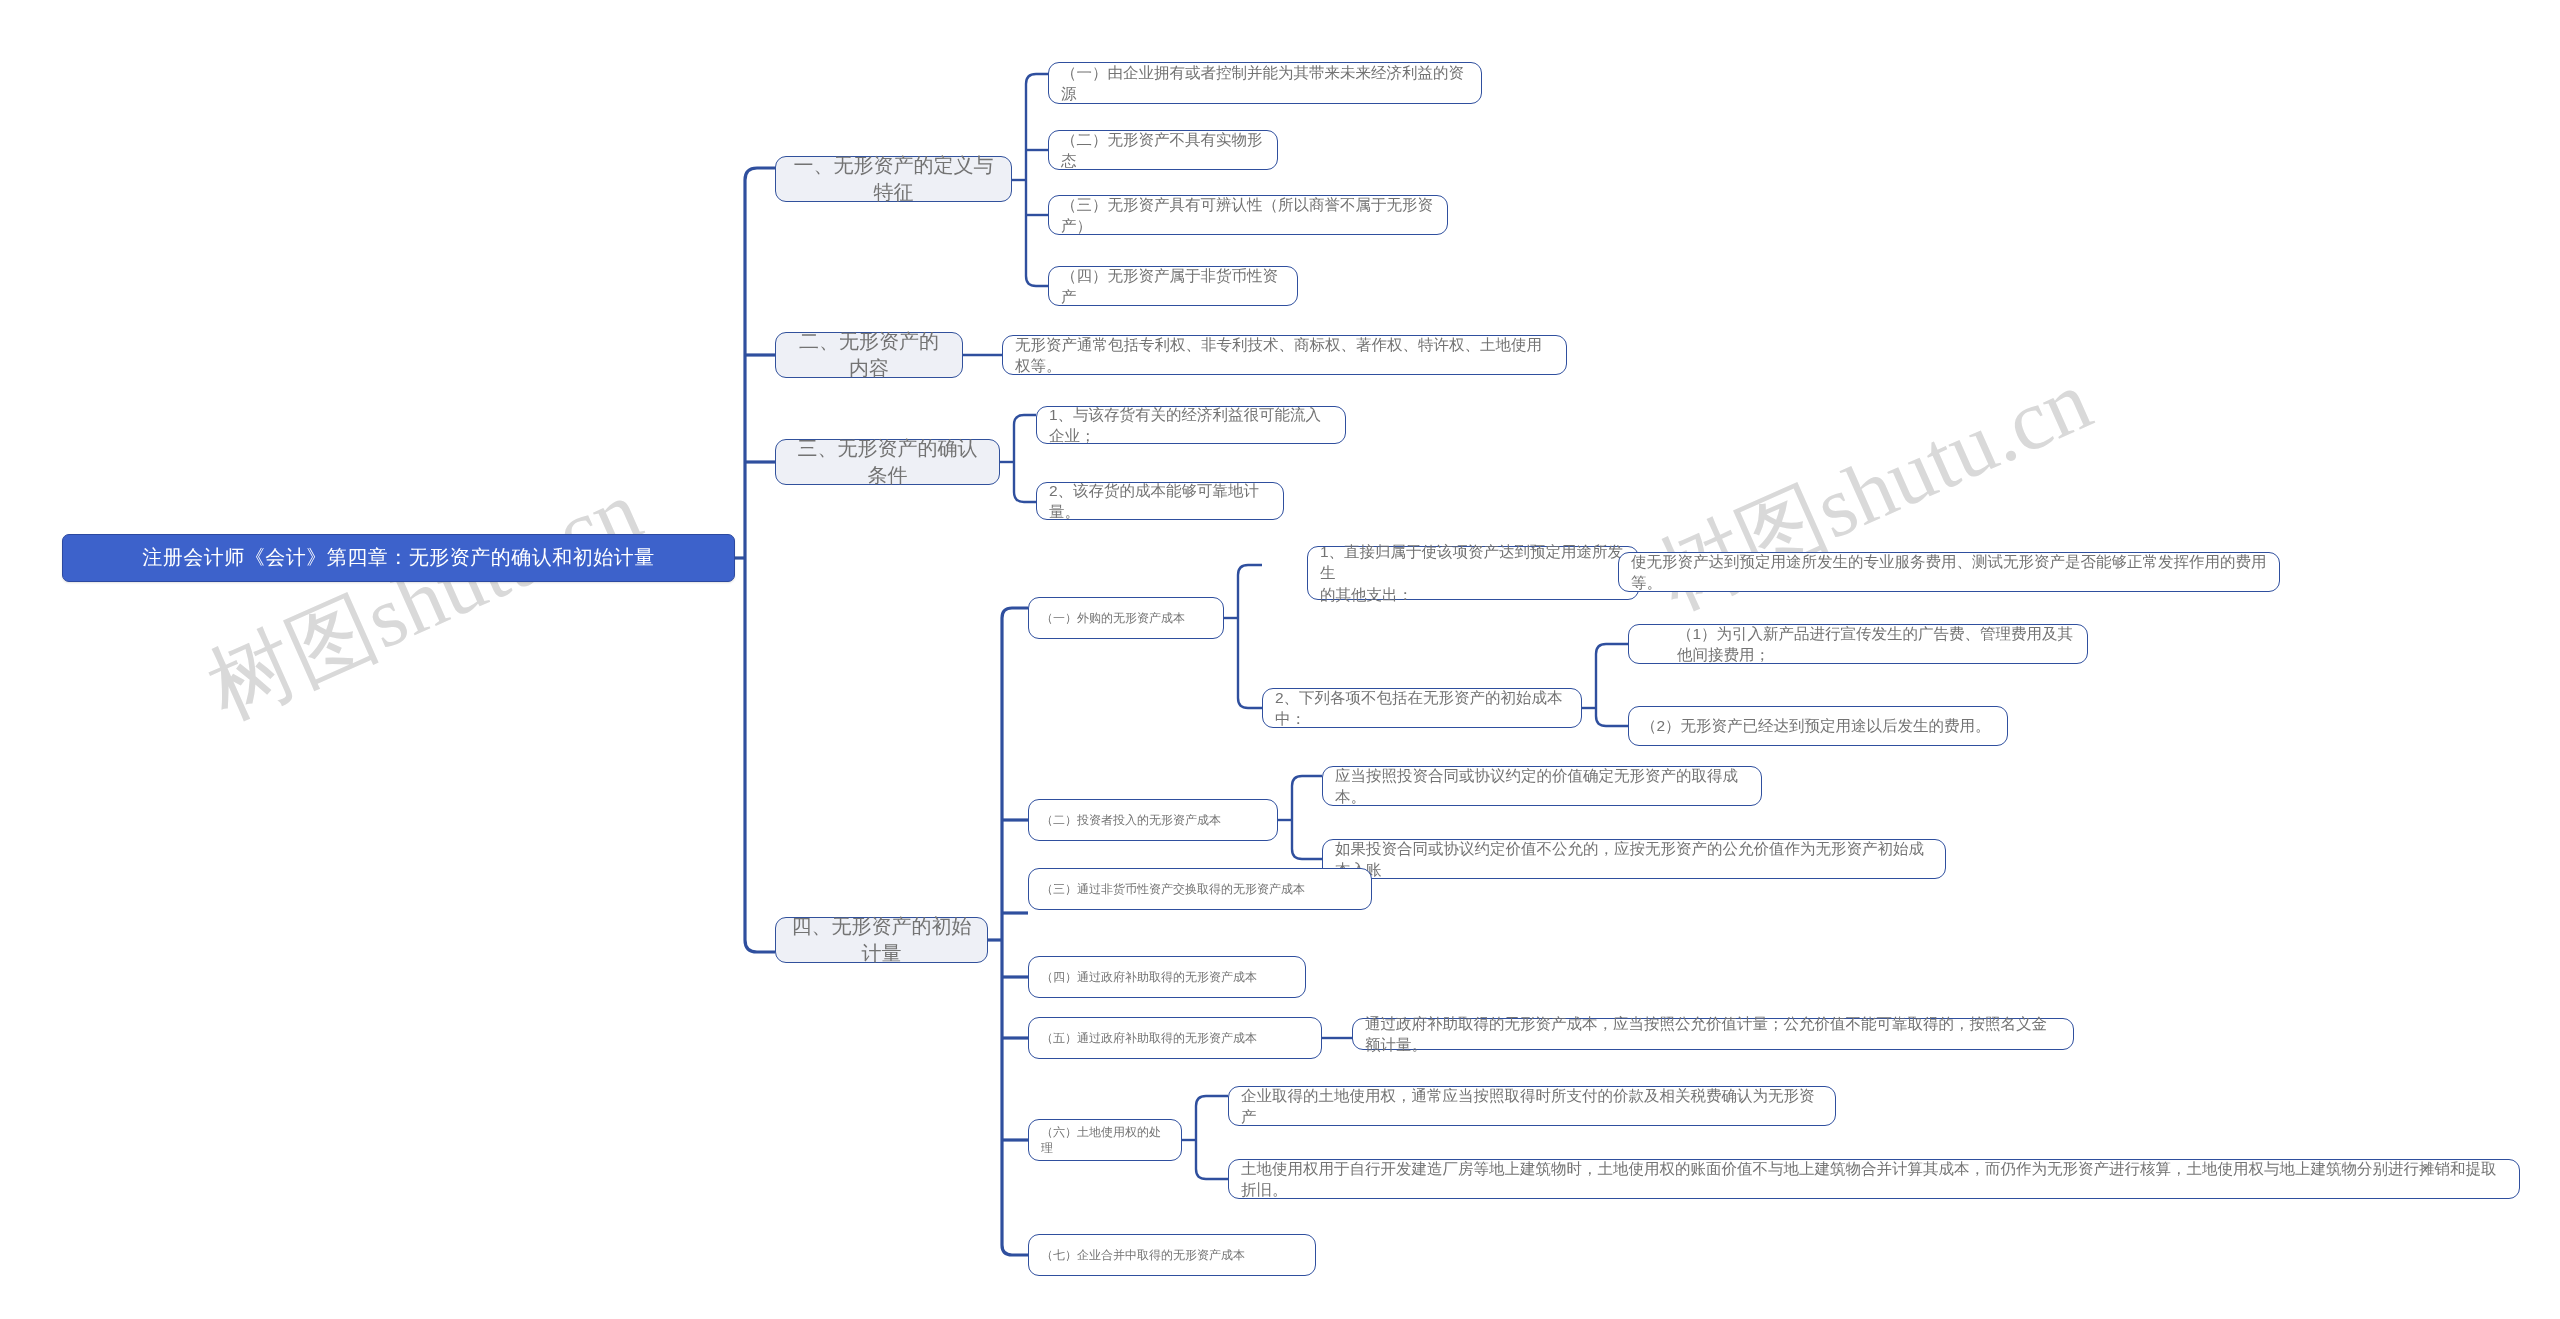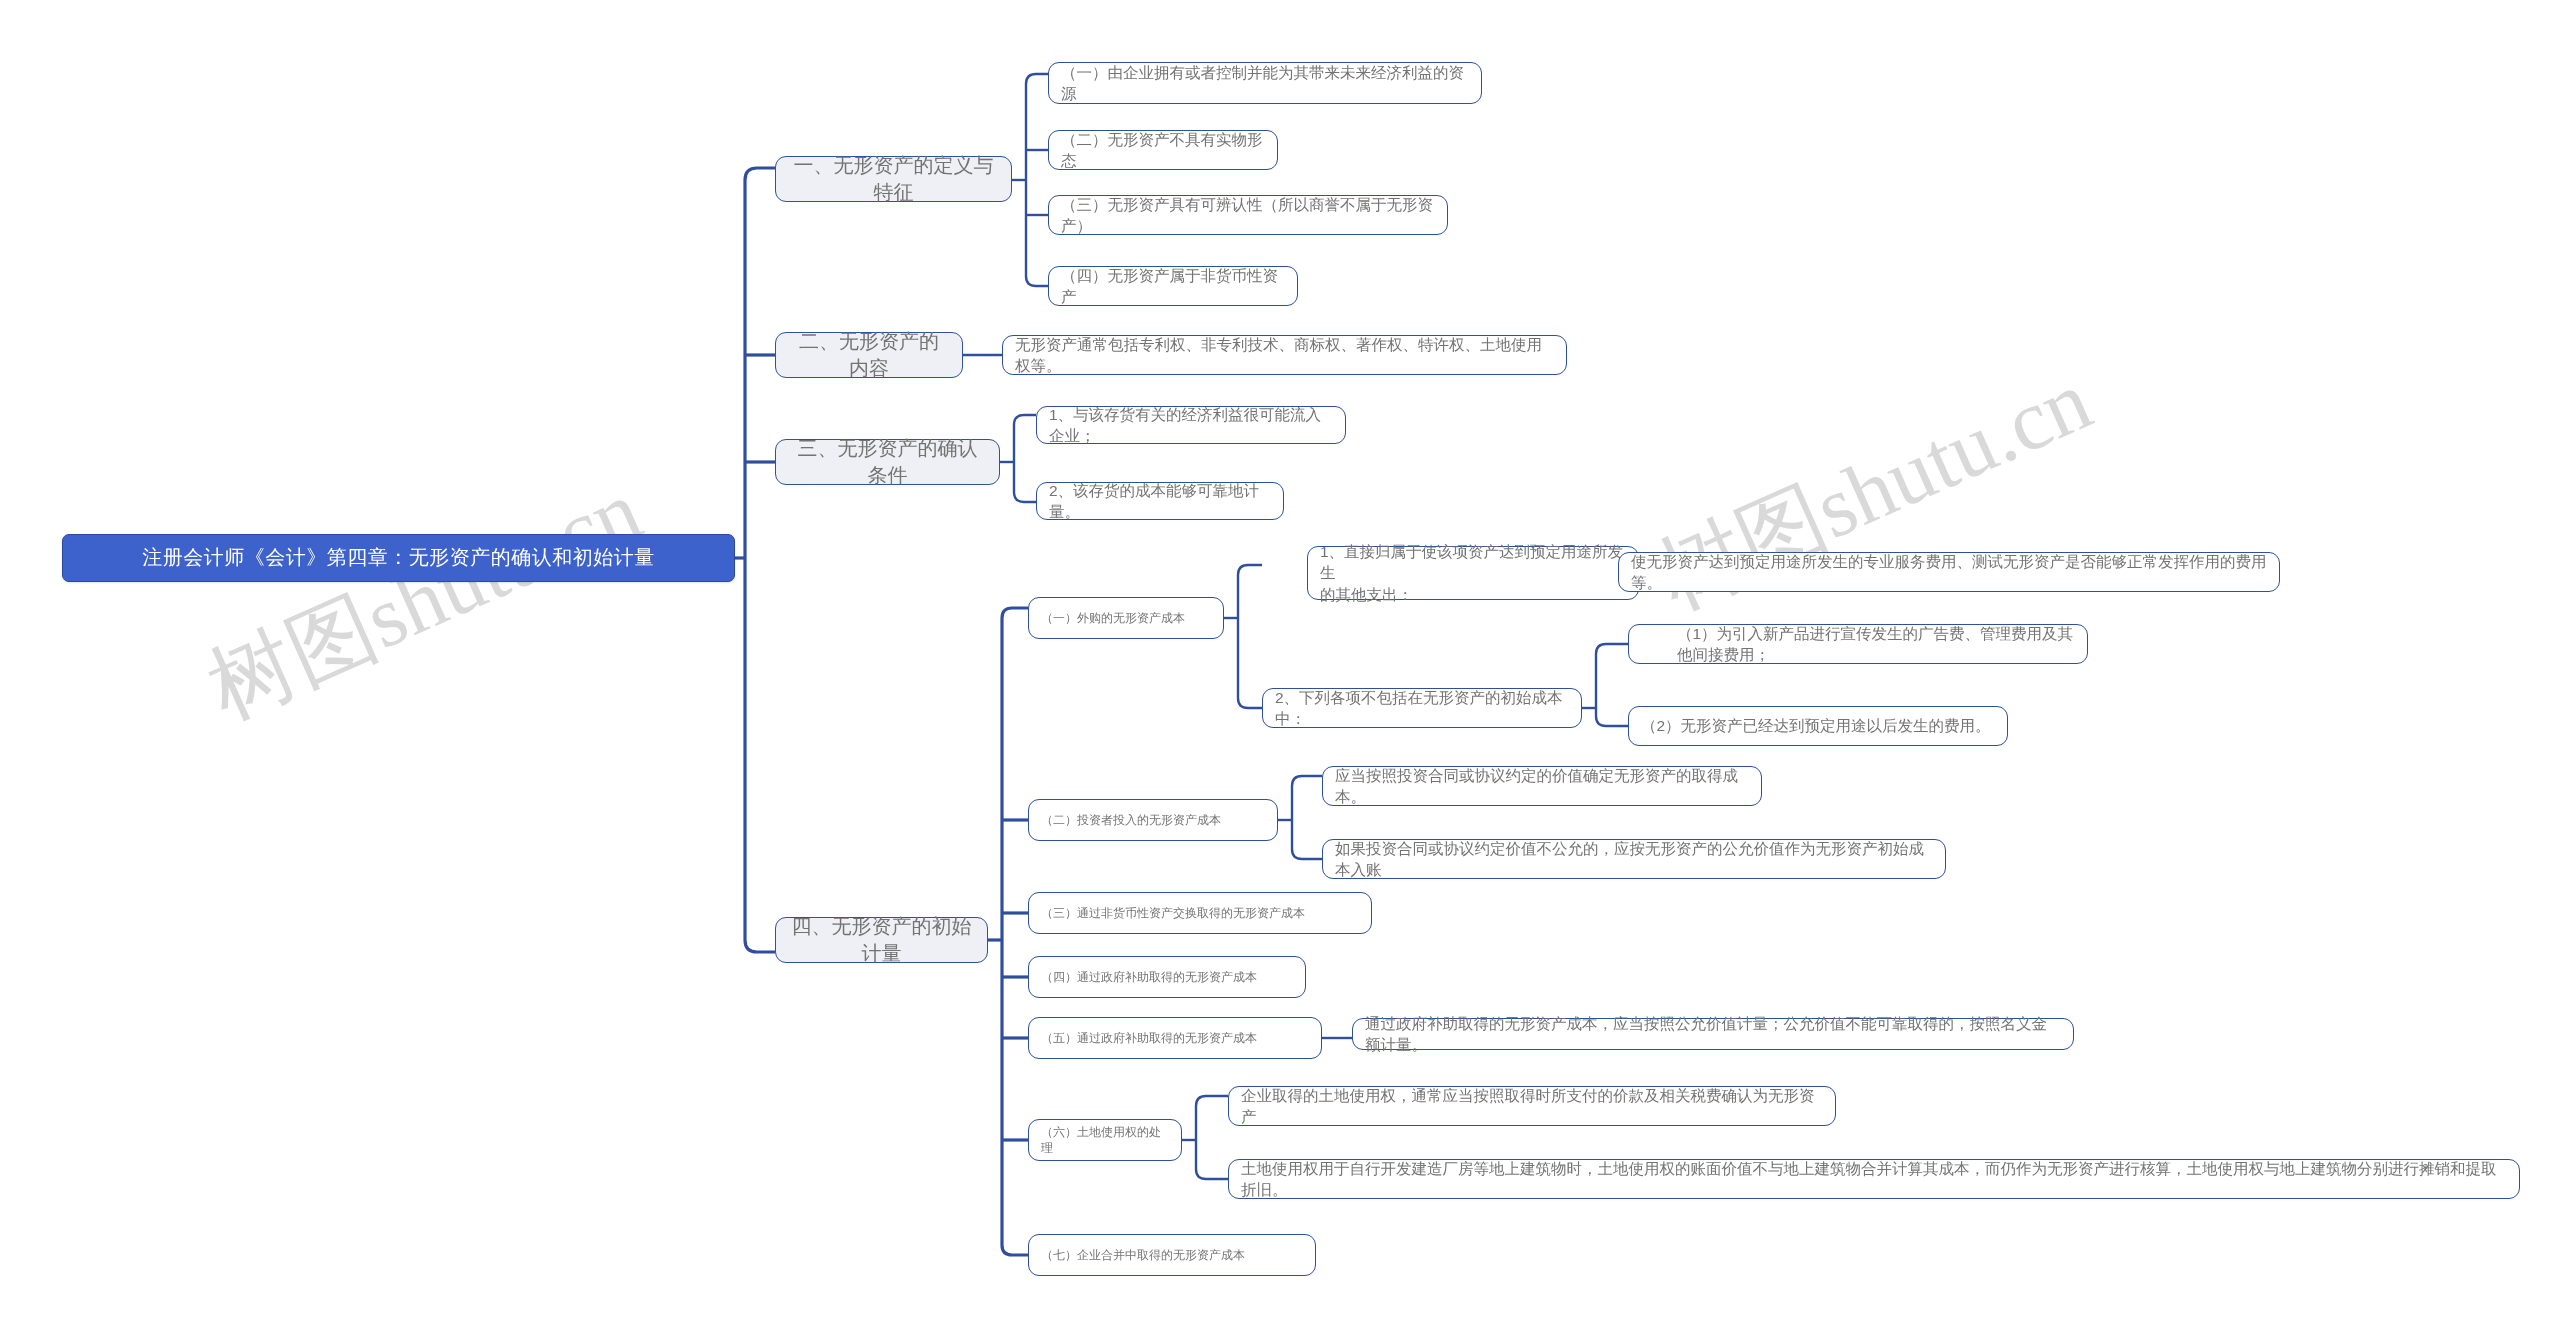--- a/index.html
+++ b/index.html
@@ -212,21 +212,21 @@
   <div class="node lv2" style="left:1028px;top:799px;width:250px;height:42px;">
     <span class="label">（二）投资者投入的无形资产成本</span>
   </div>
   <div class="node lv3" style="left:1322px;top:766px;width:440px;height:40px;">
     <span class="label">应当按照投资合同或协议约定的价值确定无形资产的取得成本。</span>
   </div>
   <div class="node lv3" style="left:1322px;top:839px;width:624px;height:40px;">
     <span class="label">如果投资合同或协议约定价值不公允的，应按无形资产的公允价值作为无形资产初始成本入账</span>
   </div>
 
-  <div class="node lv2" style="left:1028px;top:892px;width:344px;height:42px;">
+  <div class="node lv2" style="left:1028px;top:868px;width:344px;height:42px;">
     <span class="label">（三）通过非货币性资产交换取得的无形资产成本</span>
   </div>
 
   <div class="node lv2" style="left:1028px;top:956px;width:278px;height:42px;">
     <span class="label">（四）通过政府补助取得的无形资产成本</span>
   </div>
 
   <div class="node lv2" style="left:1028px;top:1017px;width:294px;height:42px;">
     <span class="label">（五）通过政府补助取得的无形资产成本</span>
   </div>

